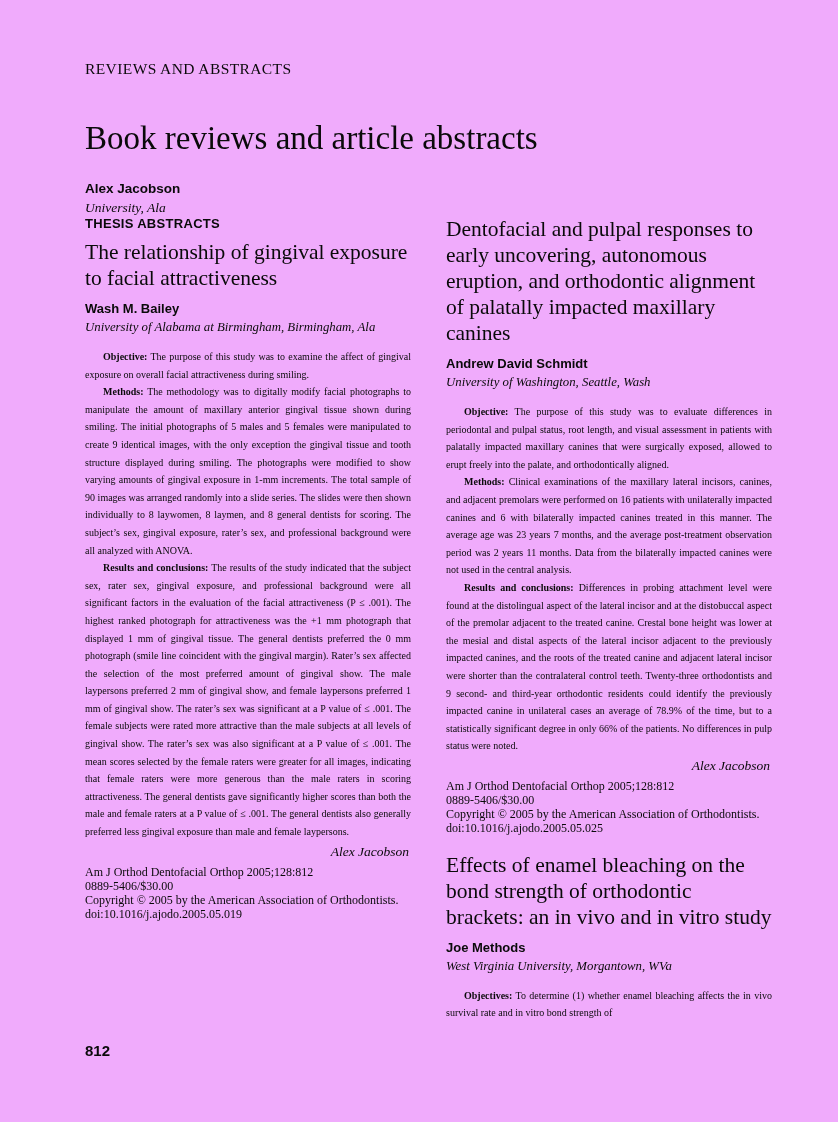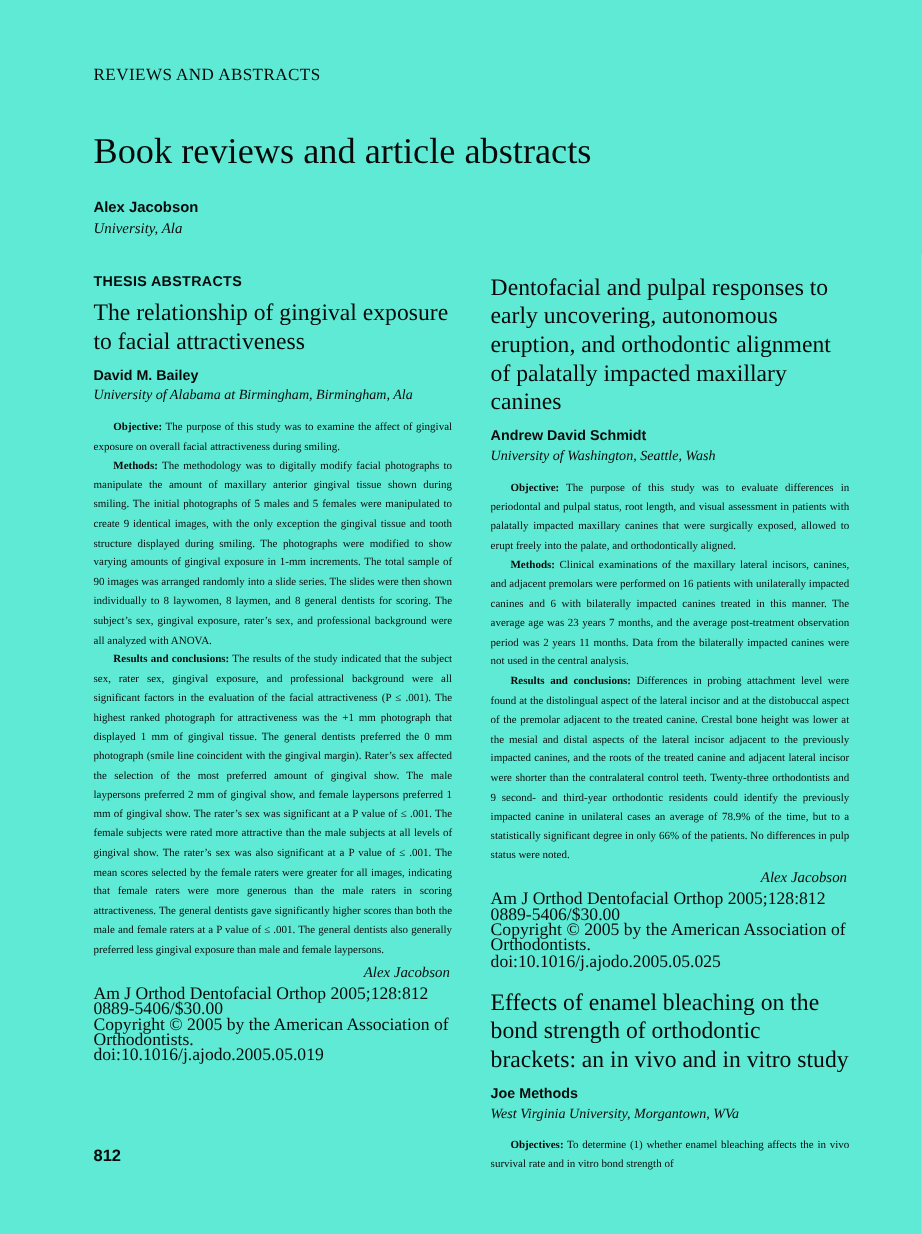--- a/index.html
+++ b/index.html
@@ -2,40 +2,40 @@
 <html><head>
 <meta charset="utf-8">
 <style>
   * { margin:0; padding:0; box-sizing:border-box; }
   html,body { background:#ffffff; }
   body {
     width:838px; height:1122px;
     font-family:"Liberation Serif","DejaVu Serif",serif;
     color:#0a0a0a; position:relative; overflow:hidden;
   }
-  .sheet { position:absolute; left:0; top:0; width:838px; height:1122px; background:#5eead4; }
+  .sheet { position:absolute; left:0; top:0; width:838px; height:1122px; background:#f0abfc; }
   .content { position:absolute; left:85px; top:0; width:687px; }
 
   .kicker {
     margin-top:60px;
     font-size:15.5px; letter-spacing:0.4px;
     font-family:"Liberation Serif","DejaVu Serif",serif;
   }
   .main-title {
     margin-top:42px;
     font-size:33px; font-weight:normal; line-height:36px;
   }
   .editor {
     margin-top:25px;
     font-family:"Liberation Sans","DejaVu Sans",sans-serif;
     font-weight:bold; font-size:13.5px;
   }
   .editor-affil { margin-top:4px; font-style:italic; font-size:13.5px; }
 
-  .columns { display:flex; gap:35px; margin-top:32px; }
+  .columns { display:flex; gap:35px; }
   .col { width:335px; }
 
   .section-heading {
     font-family:"Liberation Sans","DejaVu Sans",sans-serif;
     font-weight:bold; font-size:13px; letter-spacing:0.3px;
   }
   .article-title {
     font-weight:normal; font-size:21.5px; line-height:26px;
     margin-top:8px;
   }
@@ -48,21 +48,21 @@
   .affiliation { margin-top:4px; font-style:italic; font-size:12.8px; }
 
   .abstract-body { margin-top:13px; text-align:justify; font-size:10px; line-height:17.6px; }
   .abstract-body p { text-indent:18px; }
   .plabel { font-weight:bold; }
 
   .signature {
     text-align:right; font-style:italic; font-size:13.5px;
     margin-top:3px; padding-right:2px;
   }
-  .citation { margin-top:5px; font-size:16px; line-height:14.2px; }
+  .citation { margin-top:5px; font-size:12px; line-height:14.2px; }
 
   .article-break { margin-top:16px; }
 
   .page-number {
     position:absolute; left:85px; top:1042px;
     font-family:"Liberation Sans","DejaVu Sans",sans-serif;
     font-weight:bold; font-size:15px;
   }
 </style>
 </head>
@@ -75,21 +75,21 @@
     <h1 class="main-title">Book reviews and article abstracts</h1>
     <div class="editor">Alex Jacobson</div>
     <div class="editor-affil">University, Ala</div>
 
     <div class="columns">
 
       <div class="col col-left">
         <div class="section-heading">THESIS ABSTRACTS</div>
 
         <h2 class="article-title">The relationship of gingival exposure to facial attractiveness</h2>
-        <div class="author">David M. Bailey</div>
+        <div class="author">Wash M. Bailey</div>
         <div class="affiliation">University of Alabama at Birmingham, Birmingham, Ala</div>
 
         <div class="abstract-body">
           <p><b class="plabel">Objective:</b><span> The purpose of this study was to examine the affect of gingival exposure on overall facial attractiveness during smiling.</span></p>
           <p><b class="plabel">Methods:</b><span> The methodology was to digitally modify facial photographs to manipulate the amount of maxillary anterior gingival tissue shown during smiling. The initial photographs of 5 males and 5 females were manipulated to create 9 identical images, with the only exception the gingival tissue and tooth structure displayed during smiling. The photographs were modified to show varying amounts of gingival exposure in 1-mm increments. The total sample of 90 images was arranged randomly into a slide series. The slides were then shown individually to 8 laywomen, 8 laymen, and 8 general dentists for scoring. The subject’s sex, gingival exposure, rater’s sex, and professional background were all analyzed with ANOVA.</span></p>
           <p><b class="plabel">Results and conclusions:</b><span> The results of the study indicated that the subject sex, rater sex, gingival exposure, and professional background were all significant factors in the evaluation of the facial attractiveness (P ≤ .001). The highest ranked photograph for attractiveness was the +1 mm photograph that displayed 1 mm of gingival tissue. The general dentists preferred the 0 mm photograph (smile line coincident with the gingival margin). Rater’s sex affected the selection of the most preferred amount of gingival show. The male laypersons preferred 2 mm of gingival show, and female laypersons preferred 1 mm of gingival show. The rater’s sex was significant at a P value of ≤ .001. The female subjects were rated more attractive than the male subjects at all levels of gingival show. The rater’s sex was also significant at a P value of ≤ .001. The mean scores selected by the female raters were greater for all images, indicating that female raters were more generous than the male raters in scoring attractiveness. The general dentists gave significantly higher scores than both the male and female raters at a P value of ≤ .001. The general dentists also generally preferred less gingival exposure than male and female laypersons.</span></p>
         </div>
 
         <div class="signature">Alex Jacobson</div>
 

